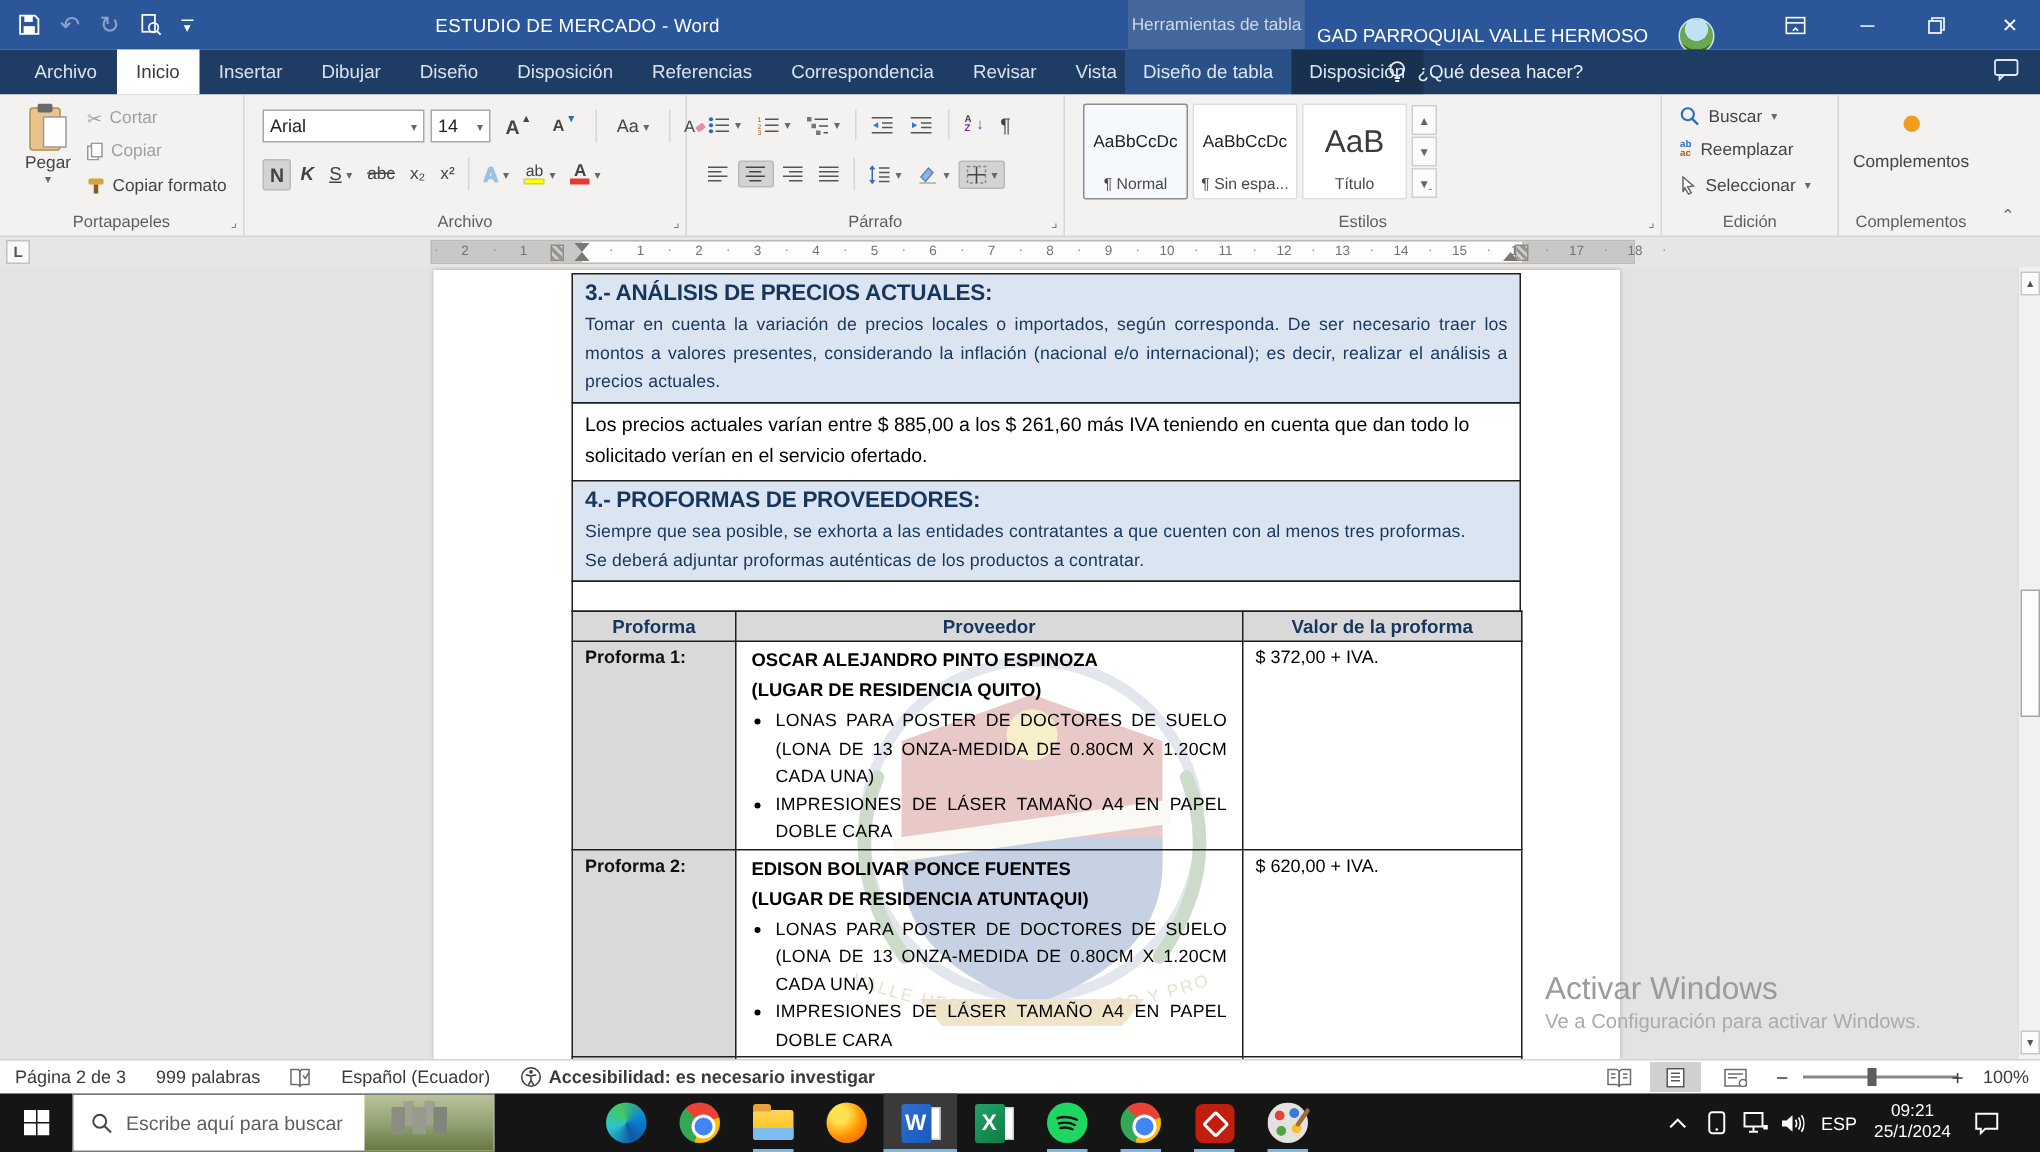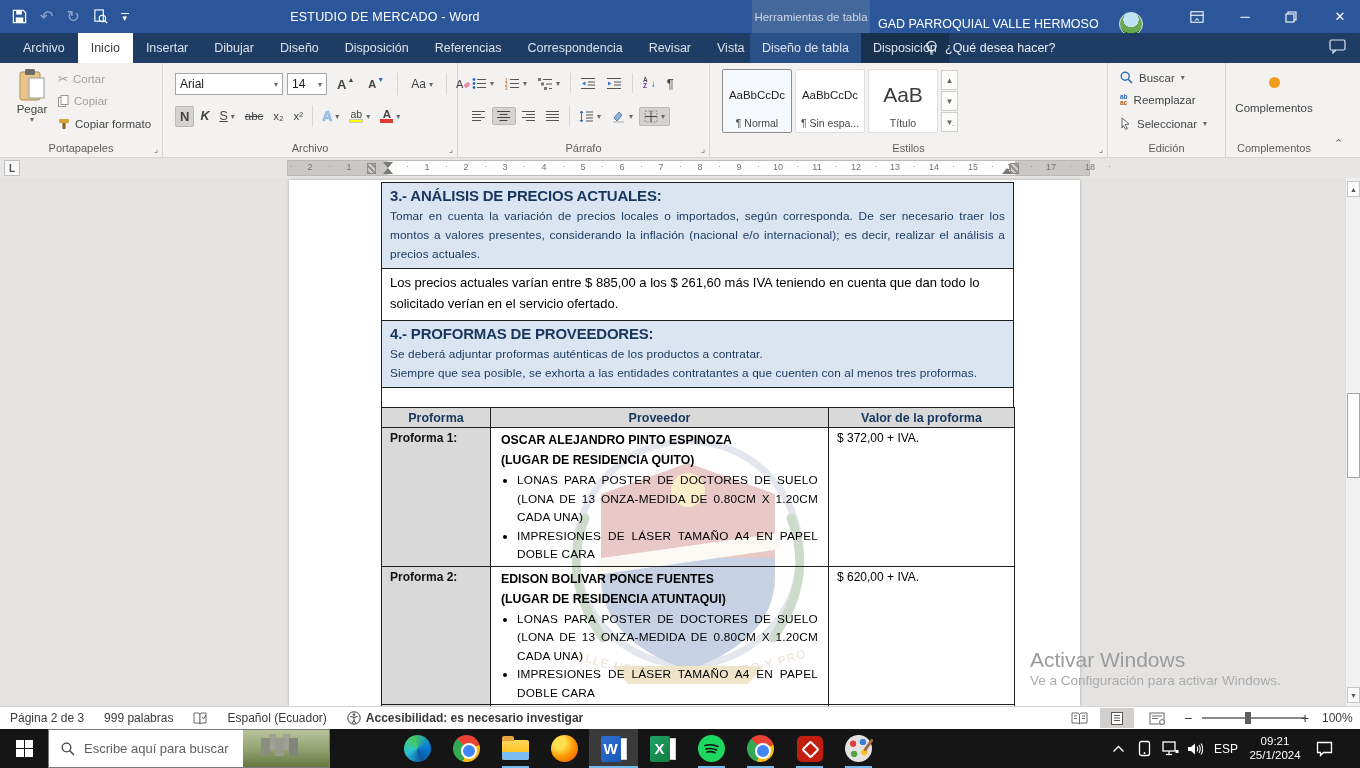--- a/index.html
+++ b/index.html
@@ -591,22 +591,22 @@
 
         <div class="blk blue">
           <div class="h-sec">3.- ANÁLISIS DE PRECIOS ACTUALES:</div>
           <div class="b-sec">Tomar en cuenta la variación de precios locales o importados, según corresponda. De ser necesario traer los montos a valores presentes, considerando la inflación (nacional e/o internacional); es decir, realizar el análisis a precios actuales.</div>
         </div>
 
         <div class="blk plainp">Los precios actuales varían entre $ 885,00  a los $ 261,60  más IVA teniendo en cuenta que dan todo lo solicitado verían en el servicio ofertado.</div>
 
         <div class="blk blue">
           <div class="h-sec">4.- PROFORMAS DE PROVEEDORES:</div>
+          <div class="b-sec" style="text-align:left">Siempre que sea posible, se exhorta a las entidades contratantes a que cuenten con al menos tres proformas.</div>
           <div class="b-sec" style="text-align:left">Se deberá adjuntar proformas auténticas de los productos a contratar.</div>
-          <div class="b-sec" style="text-align:left">Siempre que sea posible, se exhorta a las entidades contratantes a que cuenten con al menos tres proformas.</div>
         </div>
         <div class="blk spacer"></div>
 
         <table class="doctable">
           <colgroup>
               <col style="width:109px">
               <col style="width:338px">
               <col style="width:186px">
             </colgroup>
           <tbody>

